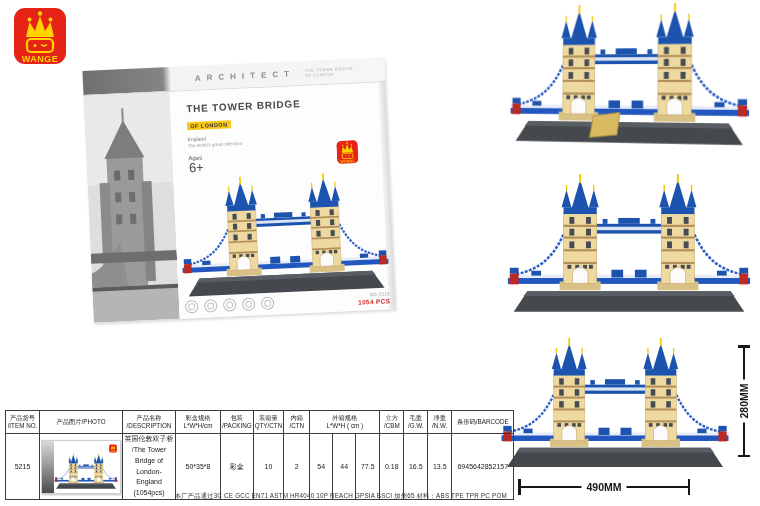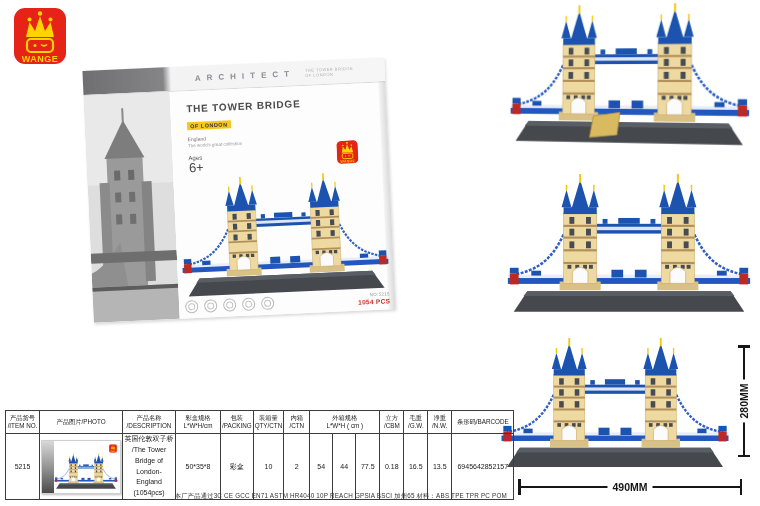--- a/index.html
+++ b/index.html
@@ -52,21 +52,21 @@
   .img-mid{left:502px;top:174px;width:254px;}
   .img-bot{left:496px;top:338px;width:238px;}
 
   
   .vdim{position:absolute;left:738px;top:345px;width:12px;height:112px;}
   .vdim .cap{position:absolute;left:0;width:12px;height:2.5px;background:#161616;}
   .vdim .cap.t{top:0;} .vdim .cap.b{bottom:0;}
   .vdim .line{position:absolute;left:5px;top:2px;bottom:2px;width:2px;background:#161616;}
   .vdim-label{position:absolute;left:50%;top:50%;transform:translate(-50%,-50%) rotate(-90deg);
        background:#fff;font-size:10.5px;font-weight:bold;color:#161616;padding:0 4px;white-space:nowrap;}
-  .hdim{position:absolute;left:518px;top:479px;width:224px;height:16px;}
+  .hdim{position:absolute;left:518px;top:479px;width:172px;height:16px;}
   .hdim .cap{position:absolute;top:0;width:2.5px;height:16px;background:#161616;}
   .hdim .cap.l{left:0;} .hdim .cap.r{right:0;}
   .hdim .line{position:absolute;top:7px;left:2px;right:2px;height:2px;background:#161616;}
   .hdim-label{position:absolute;left:50%;top:50%;transform:translate(-50%,-50%);
        background:#fff;font-size:10.5px;font-weight:bold;color:#161616;padding:0 5px;white-space:nowrap;}
 
   
   .spec{position:absolute;left:5px;top:410px;border-collapse:collapse;table-layout:fixed;}
   .spec th,.spec td{border:1px solid #3c3c3c;text-align:center;vertical-align:middle;
        padding:0 1px;font-weight:normal;overflow:hidden;}

